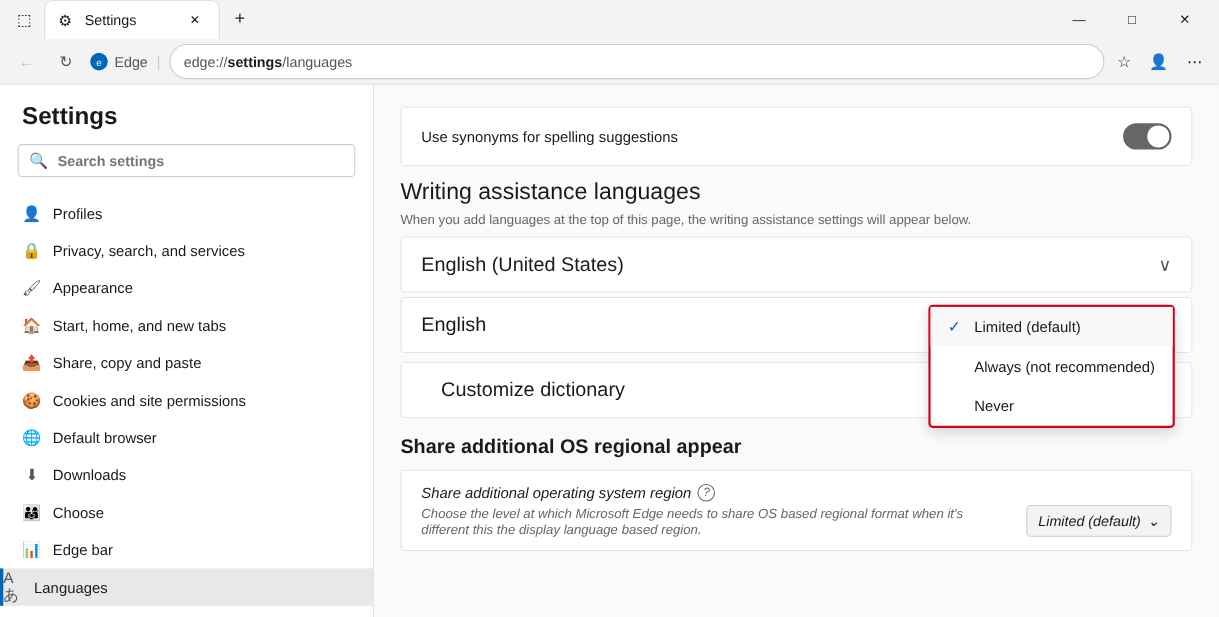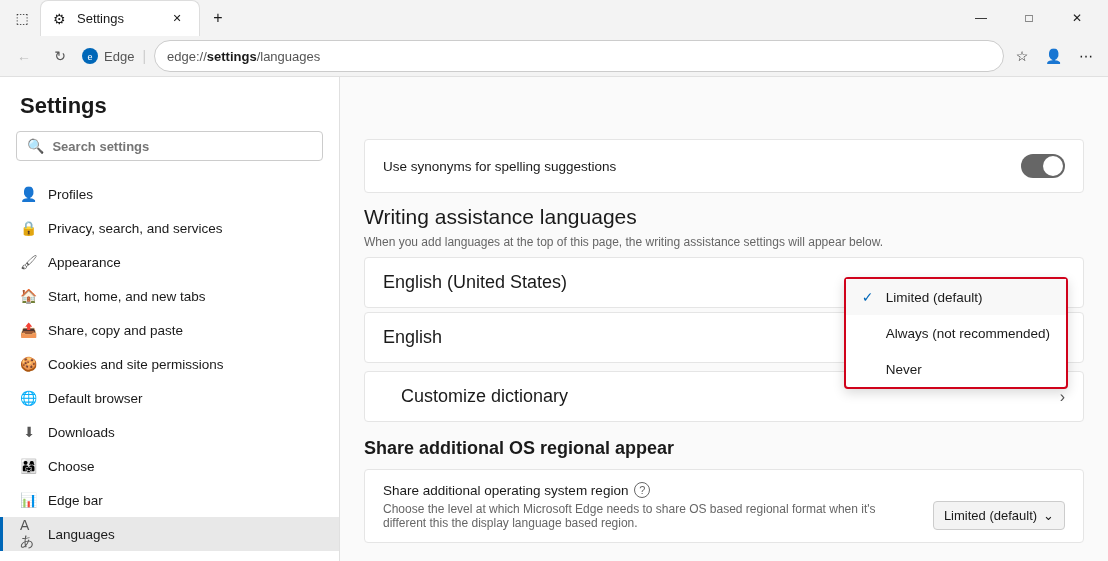--- a/index.html
+++ b/index.html
@@ -33,33 +33,33 @@
     
     .main { display: flex; flex: 1; overflow: hidden; }
 
     
     .sidebar { width: 340px; background: #fff; border-right: 1px solid #e0e0e0; display: flex; flex-direction: column; overflow: hidden; }
     .sidebar-title { font-size: 22px; font-weight: 600; padding: 16px 20px 12px; }
     .search-box { margin: 0 16px 12px; border: 1px solid #ccc; border-radius: 4px; padding: 6px 10px; display: flex; align-items: center; gap: 8px; background: #fff; }
     .search-box input { border: none; outline: none; font-size: 13px; flex: 1; color: #8b5cf6; background: transparent; font-weight: bold; }
     .sidebar-nav { flex: 1; overflow-y: auto; padding: 4px 0; }
     .nav-item { display: flex; align-items: center; gap: 10px; padding: 8px 20px; cursor: pointer; border-radius: 0; color: #1a1a1a; font-size: 13.5px; }
-    .nav-item.active { background: #e8e8e8; border-left: 3px solid #0067b8; padding-left: 17px; }
+    .nav-item.active { background: #e8e8e8; border-left: 3px solid #0067b8; padding-left: 0; }
     .nav-icon { width: 18px; height: 18px; display: flex; align-items: center; justify-content: center; font-size: 14px; color: #555; flex-shrink: 0; }
 
     
     .sidebar-nav::-webkit-scrollbar { width: 6px; }
     .sidebar-nav::-webkit-scrollbar-thumb { background: #ccc; border-radius: 3px; }
 
     
     .content { flex: 1; overflow-y: auto; background: #fafafa; padding: 20px 24px; position: relative; }
     .content::-webkit-scrollbar { width: 8px; }
     .content::-webkit-scrollbar-thumb { background: #ccc; border-radius: 4px; }
 
-    .setting-row { background: #fff; border: 1px solid #e5e5e5; border-radius: 4px; padding: 14px 18px; margin-bottom: 8px; display: flex; align-items: center; justify-content: space-between; margin-top: 42px; }
+    .setting-row { background: #fff; border: 1px solid #e5e5e5; border-radius: 4px; padding: 14px 18px; margin-bottom: 8px; display: flex; align-items: center; justify-content: space-between; }
     .setting-row-text { font-size: 13.5px; color: #1a1a1a; }
     .toggle { width: 44px; height: 24px; background: #666; border-radius: 12px; position: relative; cursor: pointer; flex-shrink: 0; }
     .toggle::after { content: ''; position: absolute; width: 20px; height: 20px; background: #fff; border-radius: 50%; top: 2px; right: 2px; transition: 0.2s; }
 
     .section-header { font-size: 21px; font-weight: 400; margin: 12px 0 6px; }
     .section-desc { font-size: 12px; color: #666; margin-bottom: 8px; }
 
     .collapsible-row { background: #fff; border: 1px solid #e5e5e5; border-radius: 4px; padding: 14px 18px; margin-bottom: 4px; display: flex; align-items: center; justify-content: space-between; cursor: pointer; }
     .collapsible-title { font-size: 18px; }
     .chevron { font-size: 16px; color: #555; }
@@ -216,21 +216,21 @@
     </div>
 
     <div class="collapsible-row" style="margin-top: 8px; padding-left: 36px;">
       <span class="collapsible-title">Customize dictionary</span>
       <span class="chevron">›</span>
     </div>
 
     <div class="section-title">Share additional OS regional appear</div>
 
     <div class="dropdown-row">
-      <div style="display: flex; align-items: flex-start;">
+      <div style="display: flex; align-items: flex-start; font-style: italic;">
         <div style="flex:1;">
           <div class="dropdown-row-title">
             <span>Share additional operating system region</span>
             <div class="help-icon">?</div>
           </div>
           <div class="dropdown-row-desc">Choose the level at which Microsoft Edge needs to share OS based regional format when it's different this the display language based region.</div>
         </div>
         <div class="dropdown-select" style="margin-left:12px; white-space:nowrap; align-self:flex-end; margin-top: 4px;">
           <span>Limited (default)</span>
           <span>⌄</span>

